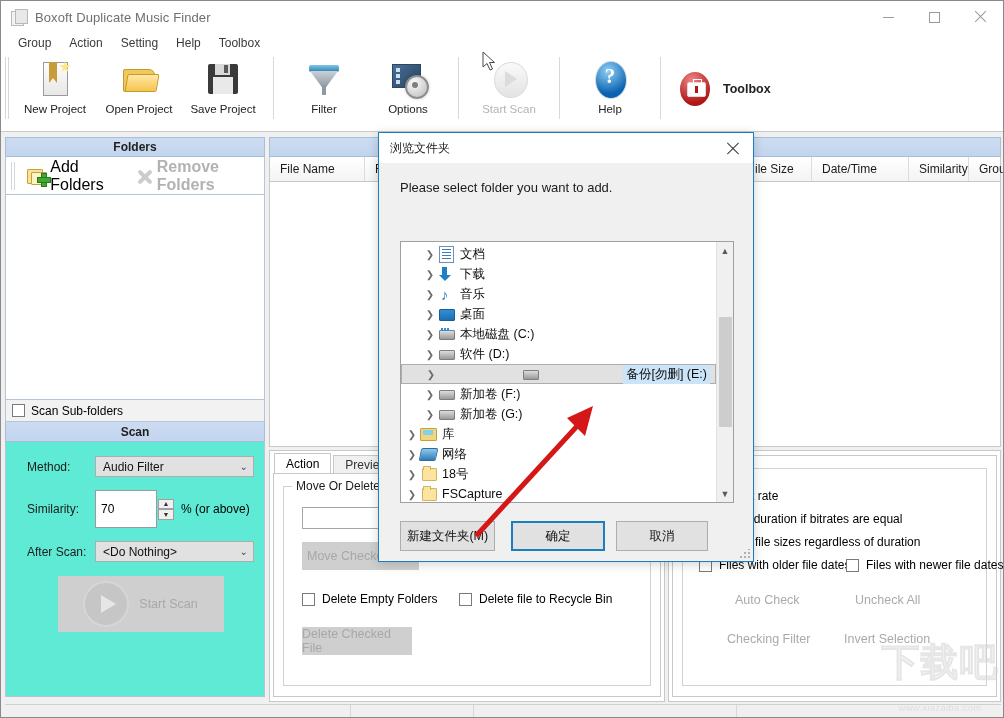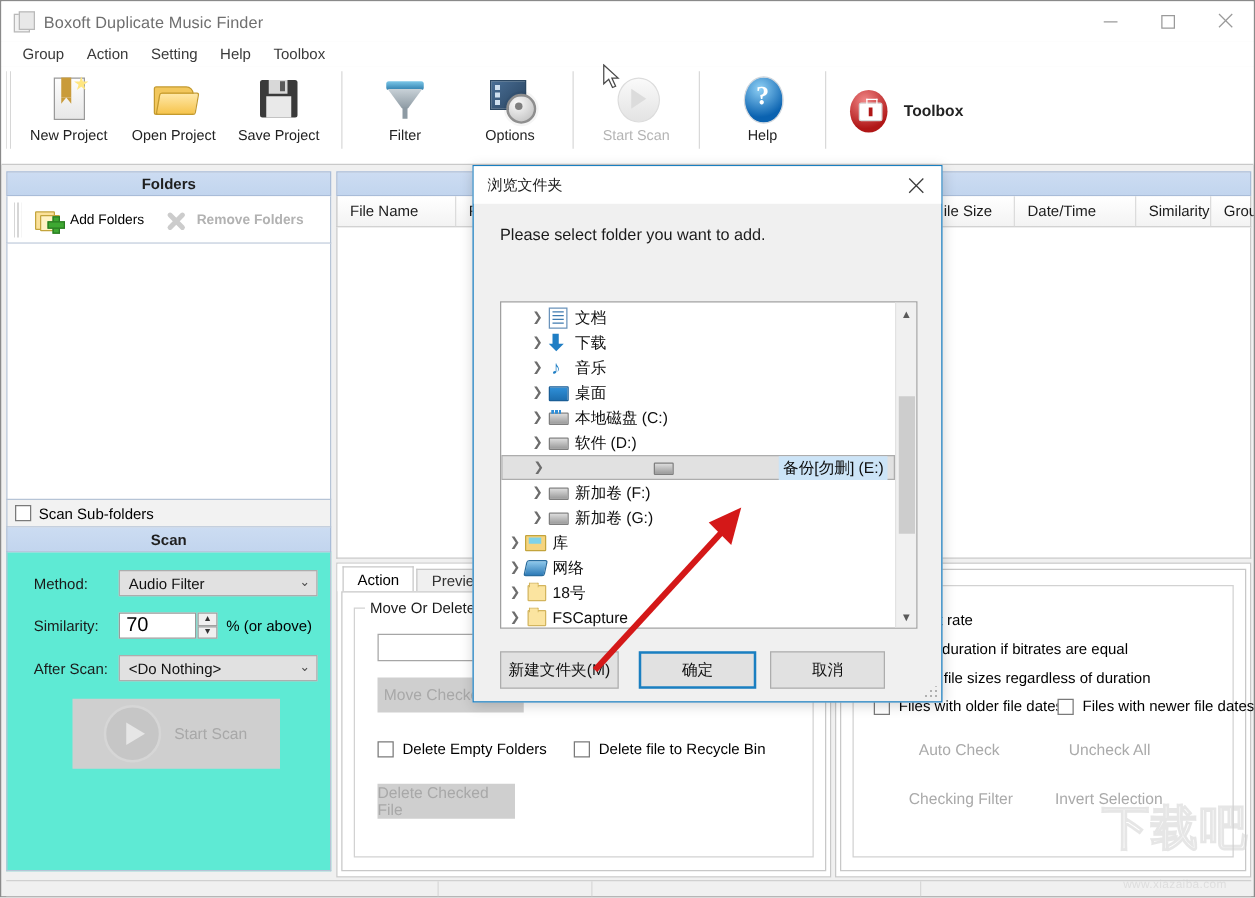--- a/index.html
+++ b/index.html
@@ -80,21 +80,21 @@
   .ico-toolbox .case{position:absolute;left:12px;top:13px;width:17px;height:13px;background:#fff;border-radius:2px;border:1px solid #d8d8d8;}
   .ico-toolbox .case:before{content:"";position:absolute;left:5px;top:-4px;width:7px;height:4px;border:1px solid #fff;border-bottom:0;}
   .ico-toolbox .case:after{content:"";position:absolute;left:7px;top:3px;width:3px;height:7px;background:#b01616;}
 
   
   .left-col{position:absolute;left:4px;top:136px;width:260px;}
   .grp-header{height:20px;background:linear-gradient(to bottom,#ccdcf2,#c2d5ee);border:1px solid #a9bcd8;display:flex;align-items:center;justify-content:center;font-weight:bold;font-size:12px;color:#1f1f1f;box-sizing:border-box;}
   .folders-bar{height:38px;background:#fff;border:1px solid #b6c4d6;border-top:0;display:flex;align-items:center;box-sizing:border-box;}
   .fb-grip{width:6px;height:28px;margin-left:5px;margin-right:3px;background:repeating-linear-gradient(to right,#d6d6d6 0 1px,transparent 1px 3px);}
   .fb-btn{display:flex;align-items:center;padding:0 8px;height:30px;}
-  .fb-btn .t{font-size:11px;margin-left:6px;}
+  .fb-btn .t{font-size:16px;margin-left:6px;}
   .fb-btn.disabled .t{color:#b2b2b2;font-weight:bold;}
   .ico-addfolder{position:relative;width:22px;height:19px;}
   .ico-addfolder .f1{position:absolute;left:0;top:3px;width:14px;height:13px;background:#fbe19a;border:1px solid #c3a43c;border-radius:1px;}
   .ico-addfolder .f2{position:absolute;left:4px;top:6px;width:14px;height:11px;background:#fff2c4;border:1px solid #c3a43c;border-radius:1px;}
   .ico-addfolder .plus{position:absolute;left:10px;top:7px;width:12px;height:12px;}
   .ico-addfolder .plus:before,.ico-addfolder .plus:after{content:"";position:absolute;background:#3ea832;border:1px solid #2a7a22;}
   .ico-addfolder .plus:before{left:4px;top:0;width:4px;height:12px;}
   .ico-addfolder .plus:after{left:0;top:4px;width:12px;height:4px;}
   .ico-removefolder{position:relative;width:20px;height:18px;}
   .ico-removefolder:before,.ico-removefolder:after{content:"";position:absolute;left:1px;top:8px;width:18px;height:4px;background:#cccccc;border-radius:2px;}
@@ -104,21 +104,21 @@
   .subfolder-row{height:22px;background:#f2f2f2;border:1px solid #b6c4d6;border-top:0;display:flex;align-items:center;padding-left:6px;box-sizing:border-box;}
   .cbx{width:13px;height:13px;border:1px solid #7a7a7a;background:#fff;box-sizing:border-box;flex:0 0 auto;}
   .subfolder-row .t{margin-left:6px;font-size:12px;}
 
   .scan-panel{border:1px solid #b6c4d6;border-top:0;background:#5eead4;height:255px;box-sizing:border-box;padding:14px 10px 0 21px;}
   .row{display:flex;align-items:center;margin-bottom:13px;}
   .row .lb{width:68px;font-size:12px;color:#1b1b1b;text-align:left;}
   .sel{flex:1;height:21px;background:#e1e1e1;border:1px solid #adadad;display:flex;align-items:center;justify-content:space-between;padding:0 5px 0 7px;box-sizing:border-box;font-size:12px;color:#111;}
   .chev{color:#4a4a4a;font-size:10px;}
   .spin-wrap{display:flex;align-items:center;}
-  .spin-box{width:62px;height:21px;background:#fff;border:1px solid #9a9a9a;display:flex;align-items:center;padding-left:5px;box-sizing:border-box;font-size:16px;}
+  .spin-box{width:62px;height:38px;background:#fff;border:1px solid #9a9a9a;display:flex;align-items:center;padding-left:5px;box-sizing:border-box;font-size:12px;}
   .spin-btns{width:16px;height:21px;display:flex;flex-direction:column;margin-left:1px;}
   .spin-btns div{flex:1;background:#f0f0f0;border:1px solid #a0a0a0;display:flex;align-items:center;justify-content:center;font-size:7px;color:#333;box-sizing:border-box;}
   .pct{margin-left:7px;font-size:12px;}
   .startscan-big{margin:14px auto 0 auto;width:166px;height:56px;background:#cfcfcf;display:flex;align-items:center;justify-content:center;}
   .ss-circ{width:42px;height:42px;border-radius:50%;background:#c6c6c6;border:2px solid #d6d6d6;display:flex;align-items:center;justify-content:center;}
   .ss-tri{border-left:15px solid #e6e6e6;border-top:9px solid transparent;border-bottom:9px solid transparent;margin-left:4px;}
   .ss-lbl{margin-left:10px;color:#a8a8a8;font-size:12.5px;}
 
   
   .main{position:absolute;left:268px;top:136px;width:732px;height:565px;}

